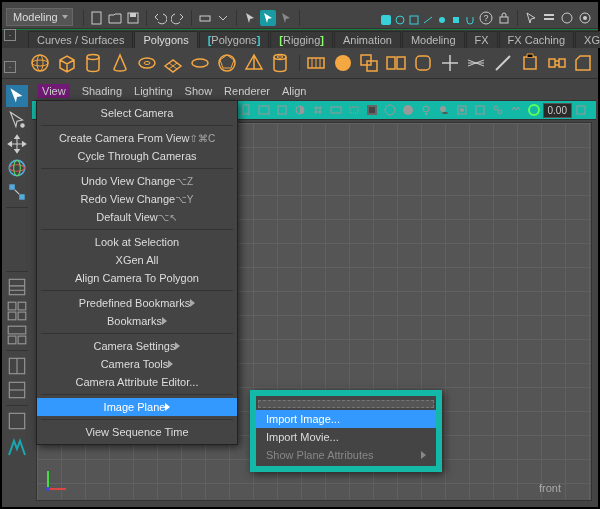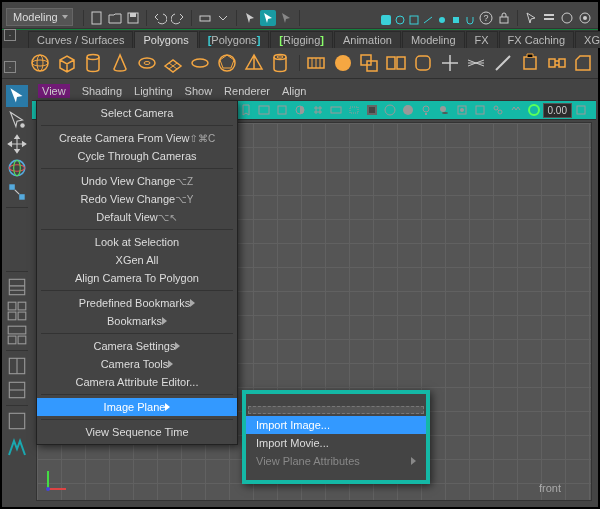--- a/index.html
+++ b/index.html
@@ -48,21 +48,21 @@
 .viewlabel{position:absolute;right:30px;bottom:6px;color:#aaa;font-size:11px}
 
 .menu{position:absolute;left:34px;top:98px;width:200px;background:#444;border:1px solid #222;box-shadow:2px 2px 8px rgba(0,0,0,.6);padding:3px 0;z-index:10}
 .mi{display:flex;align-items:center;padding:3px 8px;color:#ddd;font-size:11px;justify-content:center}
 .mi .sc{color:#aaa;font-size:10px}
 .mi .arr{border-top:4px solid transparent;border-bottom:4px solid transparent;border-left:5px solid #aaa}
 .mi.hl{background:#3399ff;color:#fff}
 .mi.hl .arr{border-left-color:#fff}
 .msep{height:1px;background:#333;margin:3px 4px}
 
-.submenu{position:absolute;left:240px;top:388px;width:180px;background:#444;border:4px solid #14b8a6;box-shadow:2px 2px 8px rgba(0,0,0,.6);padding:10px 0;z-index:11}
+.submenu{position:absolute;left:248px;top:388px;width:180px;background:#444;border:6px solid #14b8a6;box-shadow:2px 2px 8px rgba(0,0,0,.6);padding:2px 0;z-index:11}
 .submenu .header{background:#555;border:1px dashed #777;margin:2px;height:6px}
 .si{padding:3px 10px;color:#ddd;font-size:11px;display:flex;justify-content:space-between;align-items:center}
 .si.hl{background:#3399ff;color:#fff}
 .si.dis{color:#888}
 .si .arr{border-top:4px solid transparent;border-bottom:4px solid transparent;border-left:5px solid #888}
 
 .mayalogo{width:20px;height:20px;margin-top:4px}
 </style>
 </head>
 <body>
@@ -616,19 +616,19 @@
   <div class="submenu">
     <div class="header"></div>
     <div id="subitems">
         <div class="si hl">
           <span>Import Image...</span>
         </div>
         <div class="si">
           <span>Import Movie...</span>
         </div>
         <div class="si dis">
-          <span>View Plane Attributes</span>
+          <span>Show Plane Attributes</span>
           <span class="arr"></span>
         </div>
       </div>
   </div>
 
 </div>
 
 </body></html>

